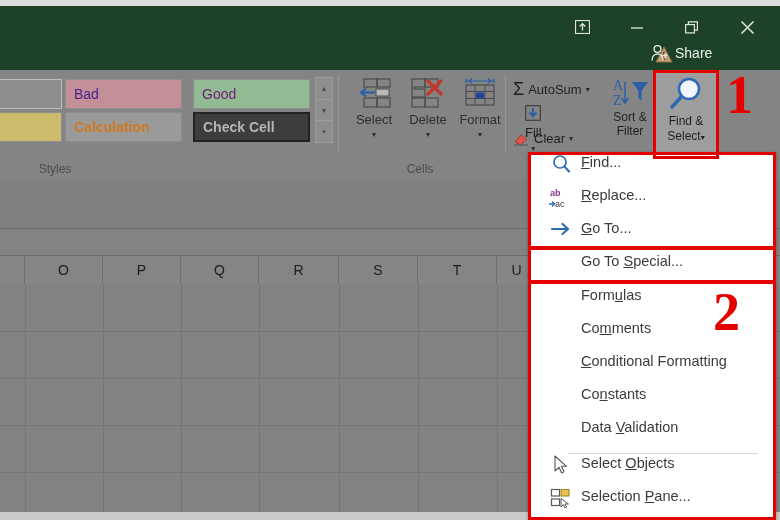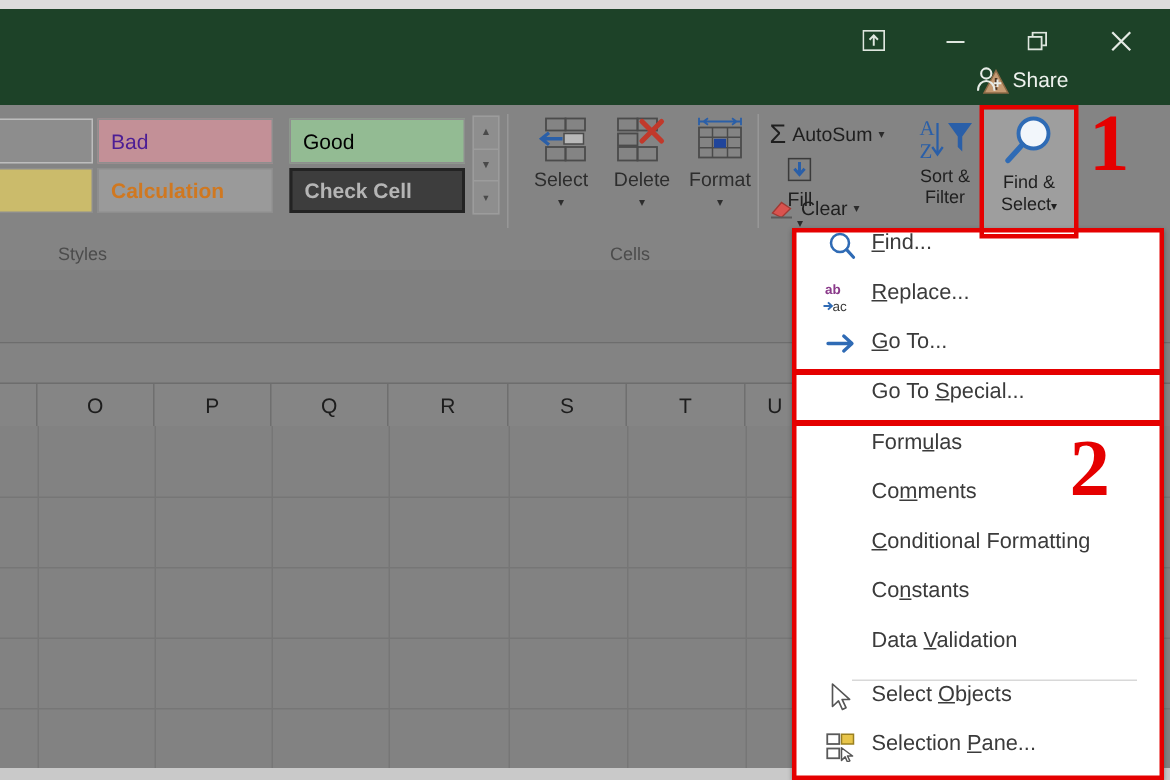--- a/index.html
+++ b/index.html
@@ -87,21 +87,21 @@
     align-items: center;
     padding-left: 8px;
     height: 30px;
     overflow: hidden;
     white-space: nowrap;
   }
   .sc-neutral  { left: -46px; top: 79px;  width: 108px; background: #8d8d8d; color:#3a3a3a; border-color:#bdbdbd;}
   .sc-warning  { left: -46px; top: 112px; width: 108px; background: #cbbb6b; color: #7a5a20; }
   .sc-bad      { left: 65px;  top: 79px;  width: 117px; background: #c39097; color: #4c1d95; }
   .sc-calc     { left: 65px;  top: 112px; width: 117px; background: #9a9a9a; color: #d07820; font-weight: bold;}
-  .sc-good     { left: 193px; top: 79px;  width: 117px; background: #93bb93; color: #000000; }
+  .sc-good     { left: 193px; top: 79px;  width: 117px; background: #93bb93; color: #701a75; }
   .sc-check    { left: 193px; top: 112px; width: 117px; background: #3d3d3d; color: #b5b5b5; font-weight: bold; border: 2px solid #232323;}
 
   .gallery-scroll {
     position: absolute;
     left: 315px; top: 77px;
     width: 18px; height: 66px;
     background: #8e8e8e;
     border: 1px solid #9c9c9c;
     box-sizing: border-box;
     display: flex;

